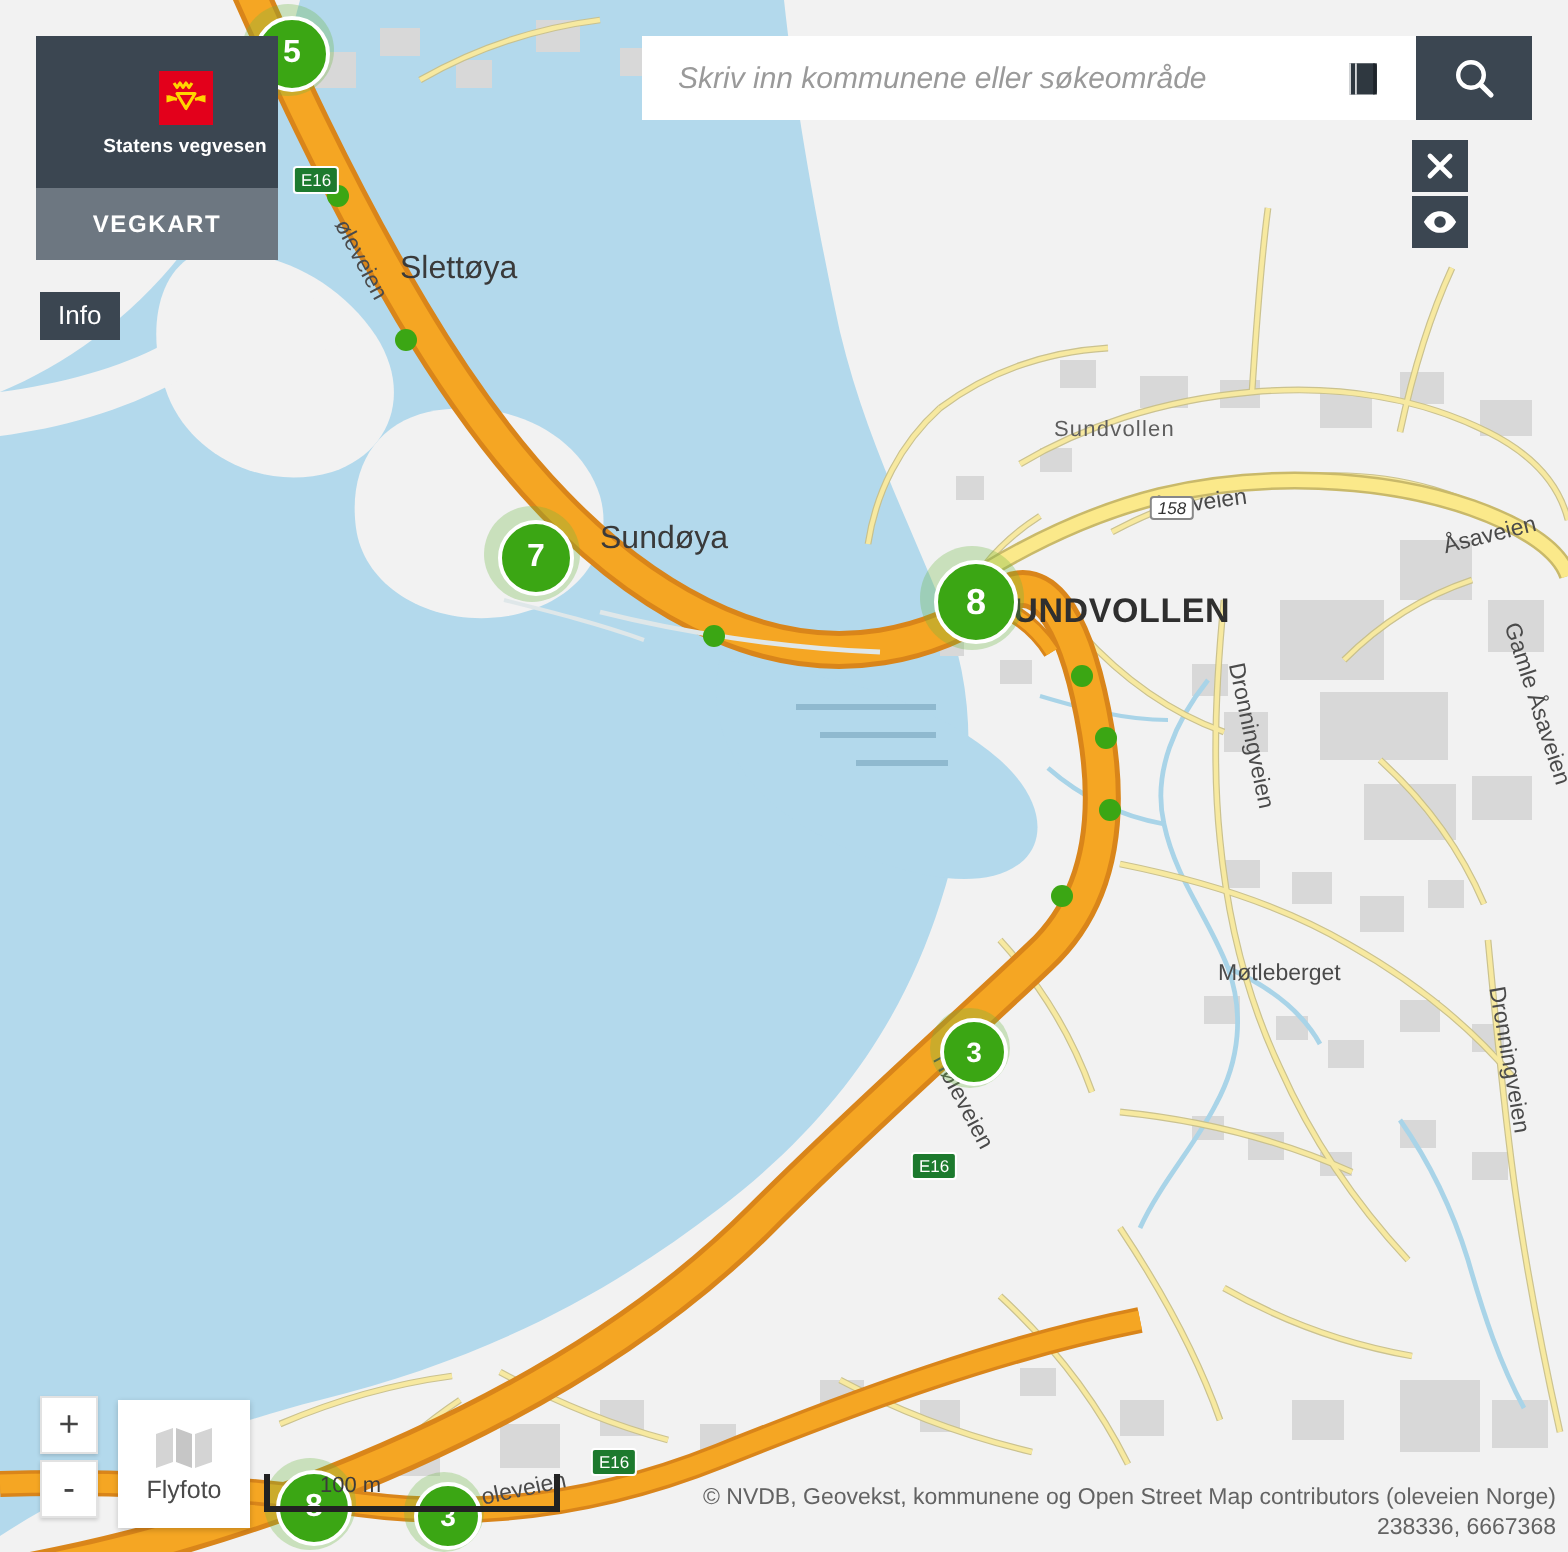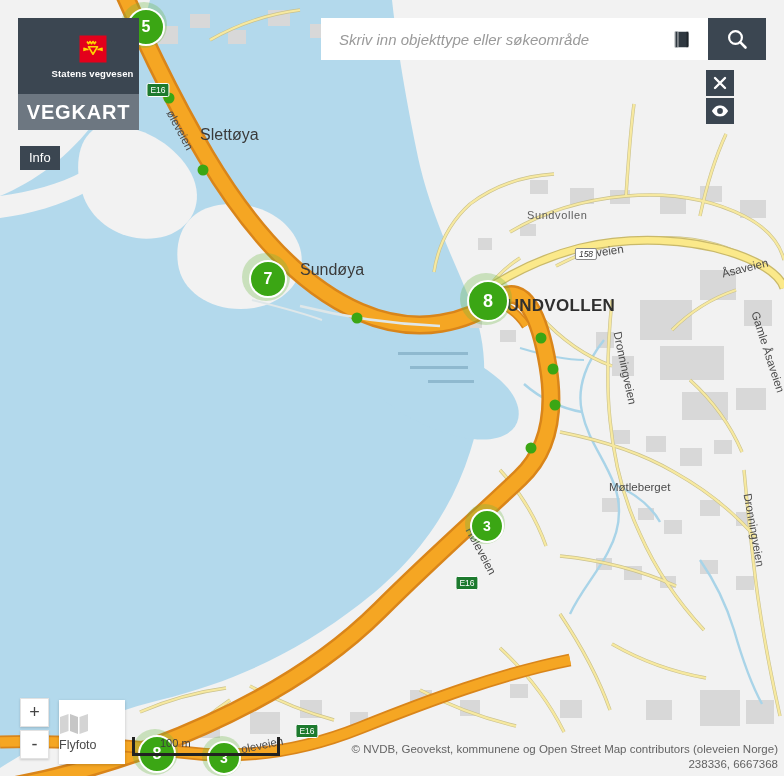--- a/index.html
+++ b/index.html
@@ -33,21 +33,21 @@
   .logo-mark { width: 30px; height: 30px; }
   .logo-caption {
     color: #ffffff; font-size: 9.5px; font-weight: bold;
     margin-top: 4px; letter-spacing: .1px;
   }
   .logo-bottom {
     background: #6d7781; height: 36px;
     display: flex; align-items: center; justify-content: center;
   }
   .logo-bottom span {
-    color:#ffffff; font-size: 20px; font-weight: bold; letter-spacing: .8px;
+    color:#ffffff; font-size: 12px; font-weight: bold; letter-spacing: .8px;
   }
 
   
   .info-btn {
     position:absolute; left:20px; top:146px;
     background:#3b4651; color:#fff;
     font-size:13px; padding:4px 9px 5px 9px;
     z-index:40; cursor:pointer;
   }
 
@@ -108,21 +108,21 @@
     font-size:18px; color:#444; cursor:pointer;
     margin-bottom:3px; border:1px solid #e2e2e2;
     box-shadow:0 1px 2px rgba(0,0,0,.16);
   }
 
   
   .flyfoto {
     position:absolute; left:59px; top:700px;
     width:66px; height:64px; background:#fff;
     display:flex; flex-direction:column;
-    align-items:flex-start; justify-content:center;
+    align-items:center; justify-content:center;
     box-shadow:0 1px 3px rgba(0,0,0,.2);
     z-index:40; cursor:pointer;
   }
   .flyfoto span { font-size:12.5px; color:#4a4a4a; margin-top:3px; }
 
   
   .scalebar {
     position:absolute; left:132px; top:737px; z-index:39;
     width:142px; height:18px;
   }
@@ -429,21 +429,21 @@
     </div>
     <div class="logo-bottom">
       <span>VEGKART</span>
     </div>
   </div>
 
   <div class="info-btn">Info</div>
 
   <div class="search-wrap">
     <div class="search-field">
-      <div class="ph">Skriv inn objekttype eller søkeområde</div>
+      <div class="ph">Skriv inn kommunene eller søkeområde</div>
       <svg class="book-icon" viewBox="0 0 24 24">
         <path d="M4 4 h13 a2 2 0 0 1 2 2 v13 a2 2 0 0 1 -2 2 H4 z" fill="#2f3840"></path>
         <rect x="4" y="4" width="4" height="17" fill="#ffffff"></rect>
         <rect x="4.8" y="4" width="2.4" height="17" fill="#2f3840"></rect>
         <path d="M17 4 h2 v17 h-2 z" fill="#1d242a"></path>
       </svg>
     </div>
     <div class="search-btn">
       <svg width="24" height="24" viewBox="0 0 24 24">
         <circle cx="10.5" cy="10.5" r="6.4" stroke="#ffffff" stroke-width="2.2" fill="none"></circle>

